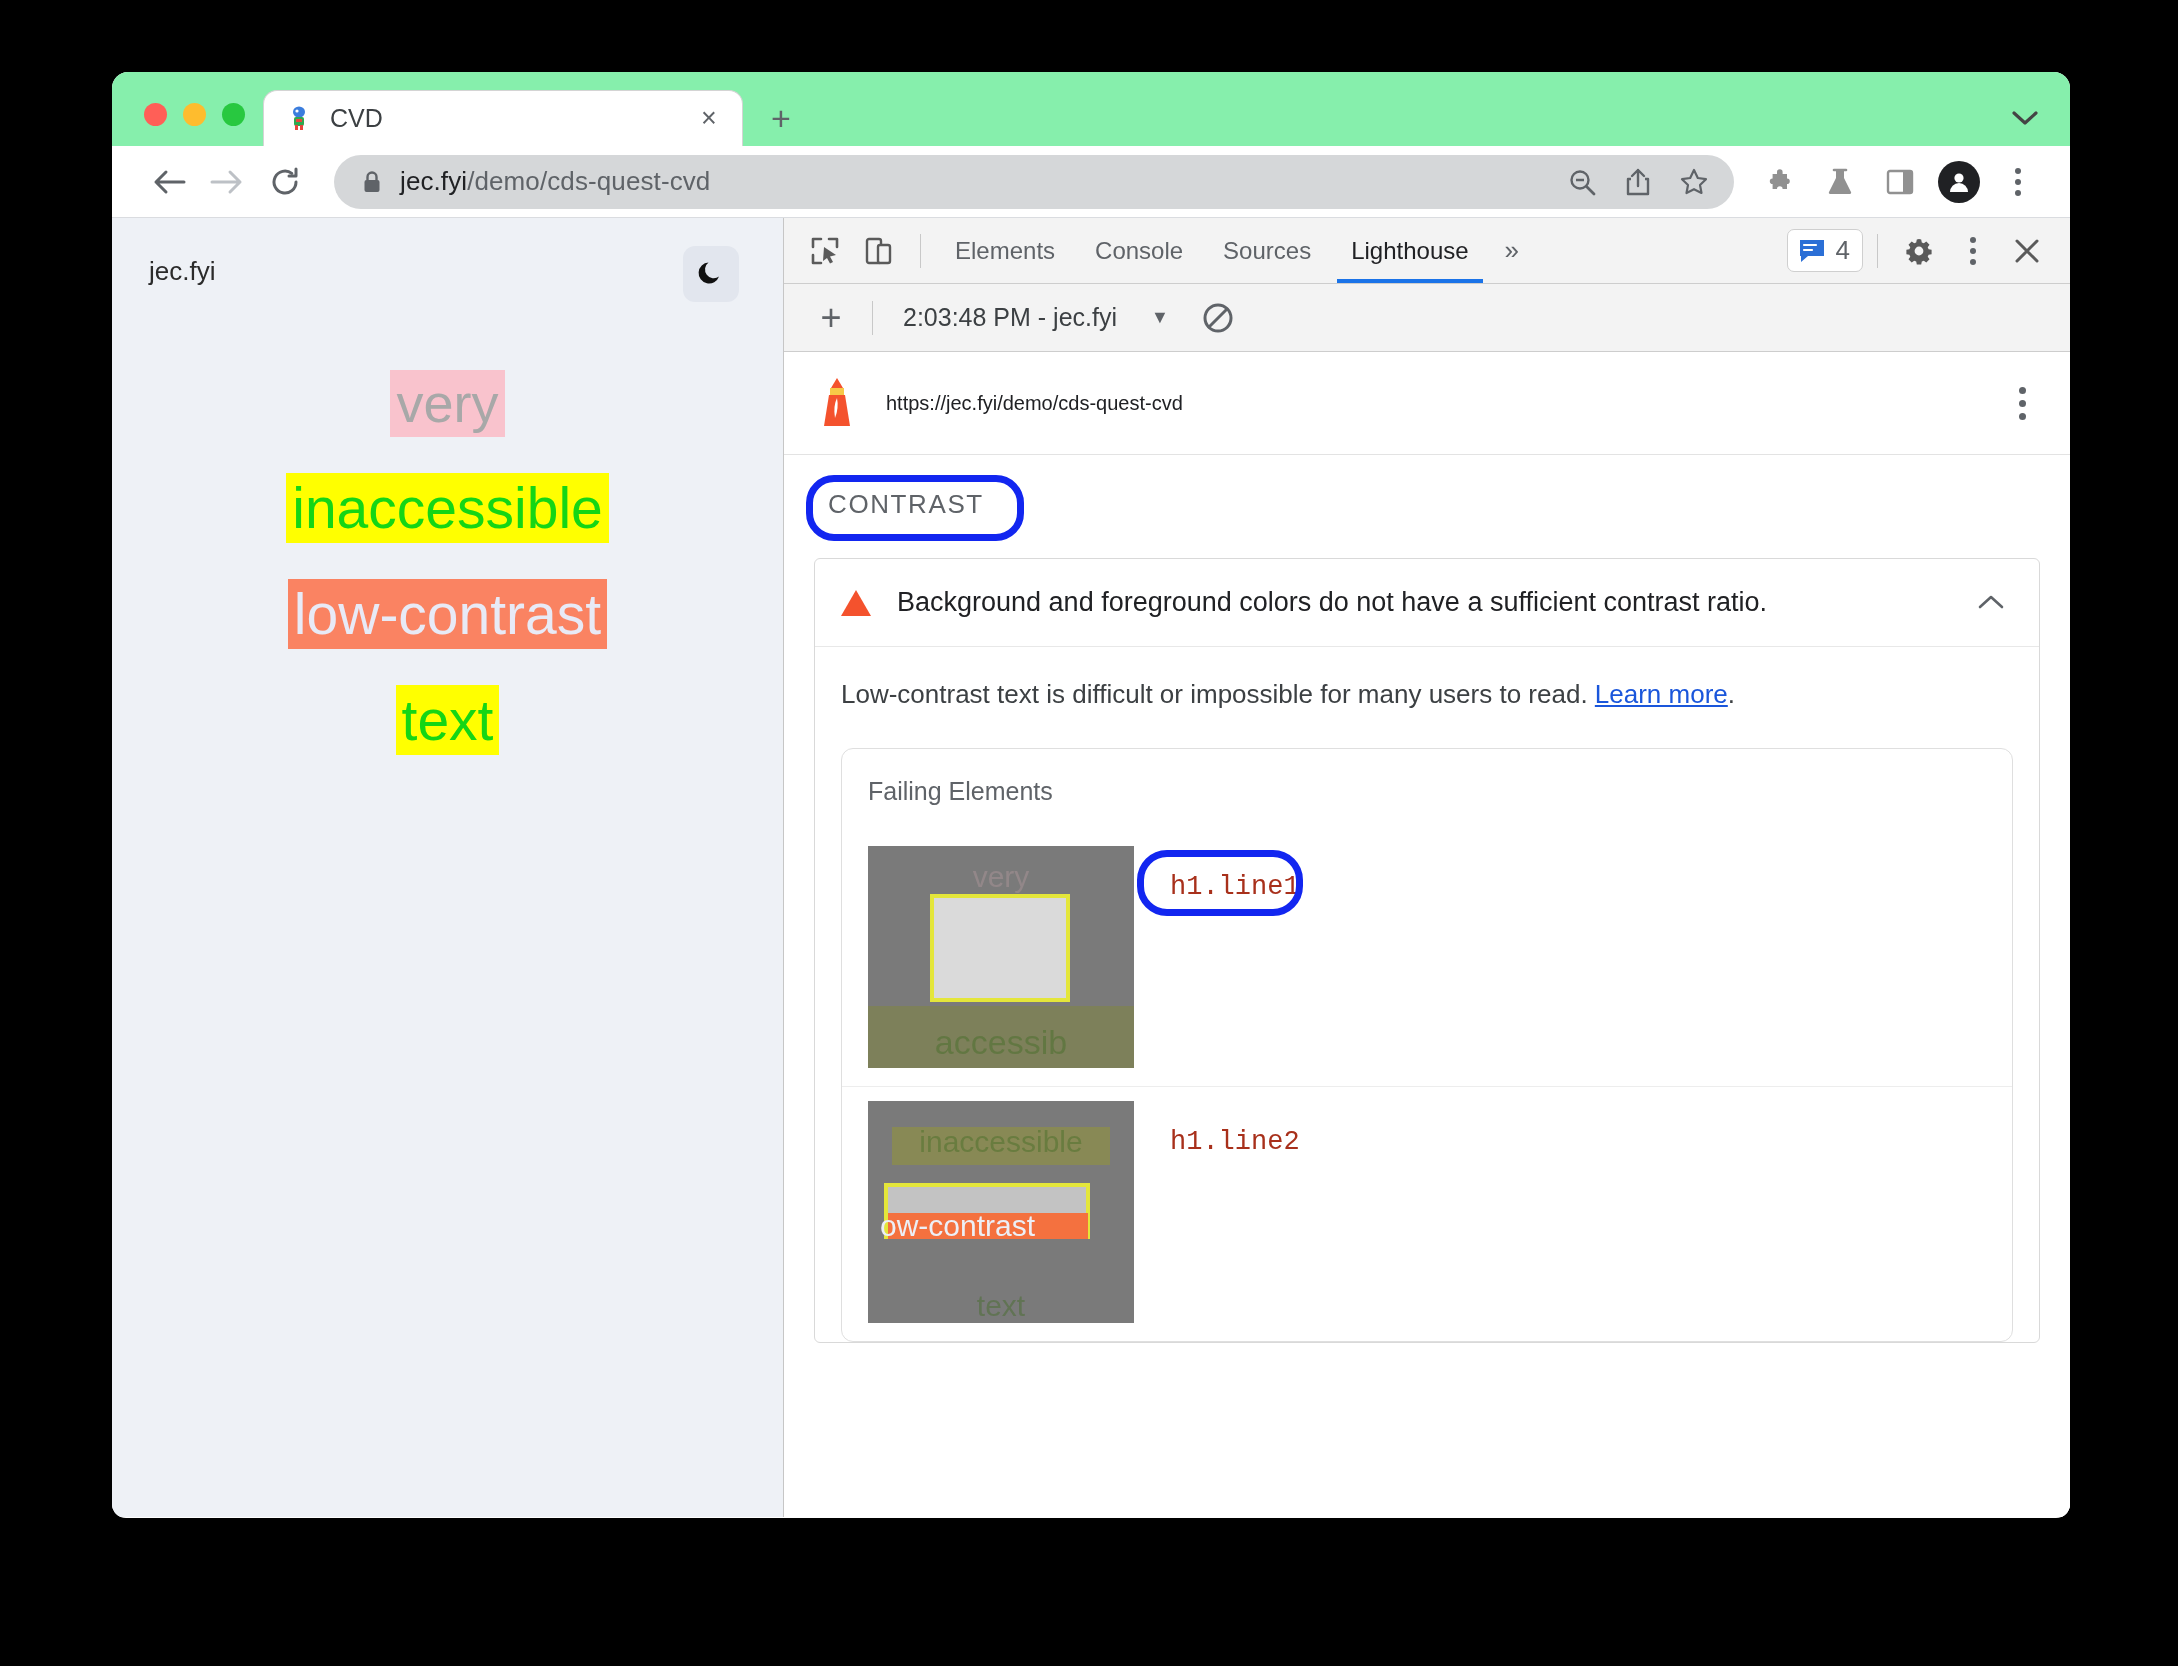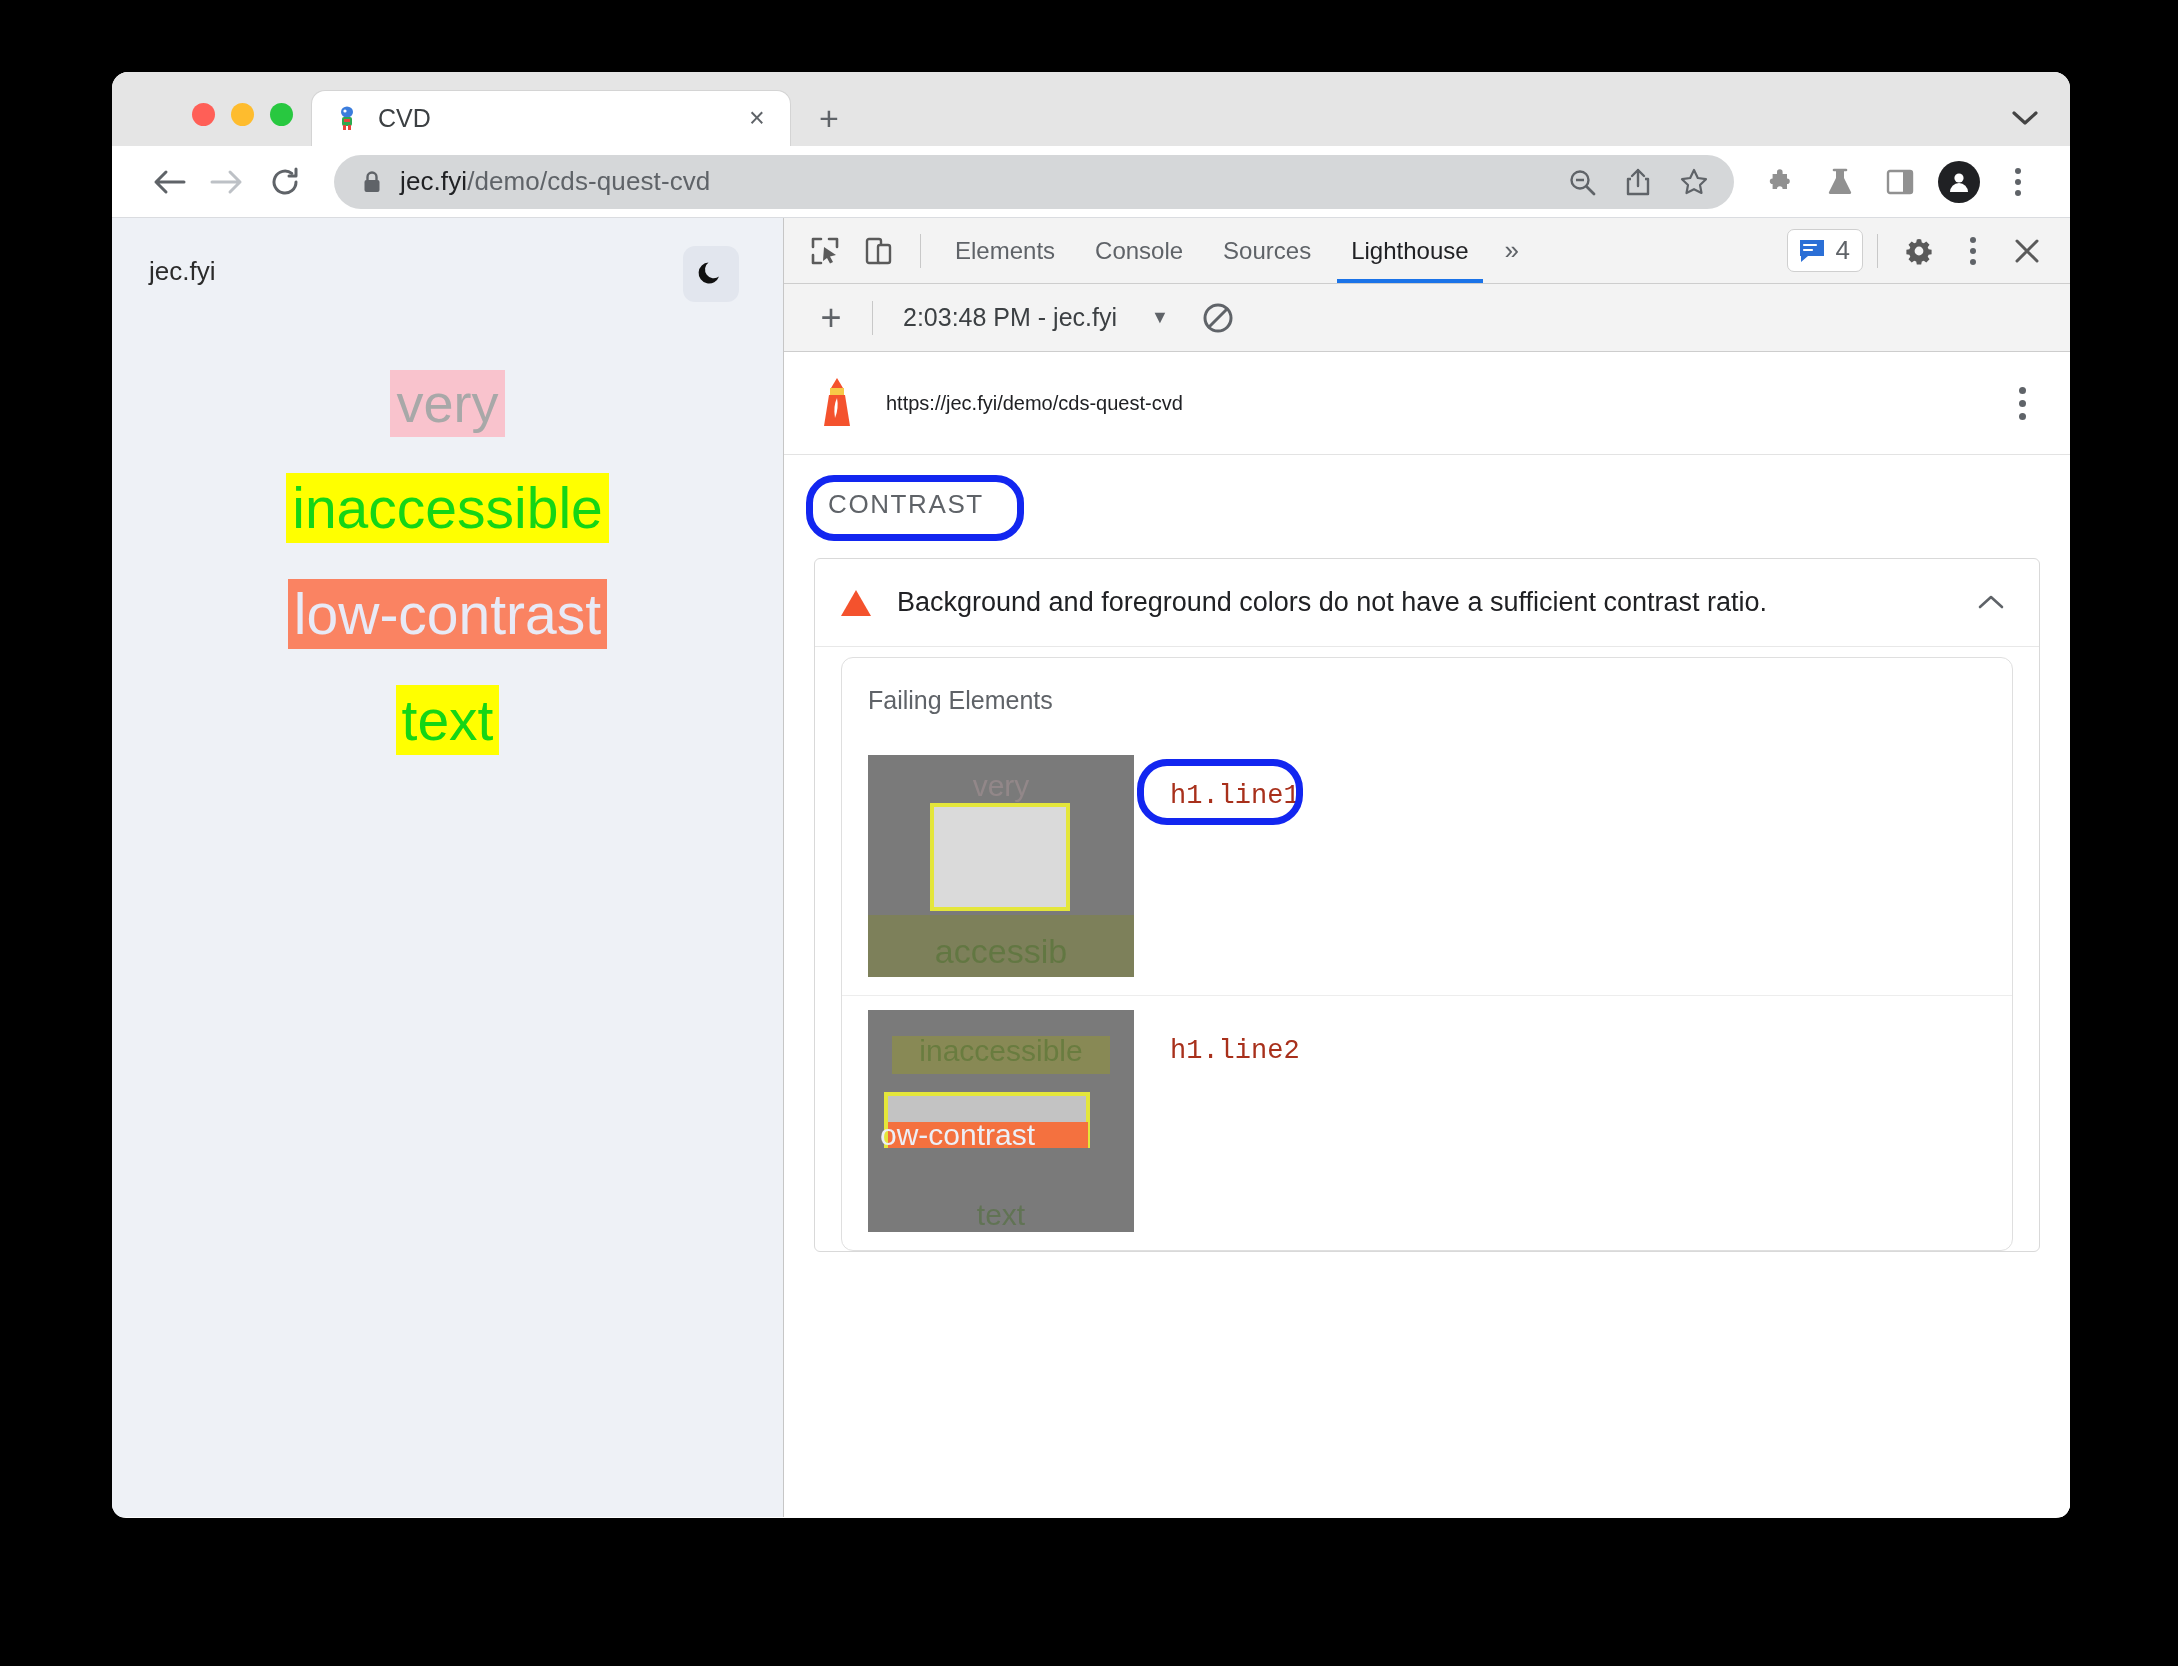--- a/index.html
+++ b/index.html
@@ -18,24 +18,23 @@
     background: #ffffff;
     border-radius: 16px 16px 14px 14px;
     overflow: hidden;
     box-shadow: 0 2px 20px rgba(0,0,0,.35);
   }
 
   
   .tabstrip {
     position: relative;
     height: 74px;
-    background: #e5e5e5;
+    background: #86efac;
     display: flex;
     align-items: flex-end;
-    padding-left: 48px;
   }
   .traffic {
     display: flex; align-items: center; gap: 16px;
     padding: 0 18px 20px 32px;
   }
   .dot { width: 23px; height: 23px; border-radius: 50%; }
   .dot.red { background: #ff5f57; }
   .dot.yellow { background: #febc2e; }
   .dot.green { background: #28c840; }
 
@@ -568,20 +567,21 @@
           <div class="audit-head">
             <span class="warn-tri"></span>
             <span class="audit-title">Background and foreground colors do not have a sufficient contrast ratio.</span>
             <span class="chev-up">
               <svg width="28" height="18" viewBox="0 0 28 18">
                 <path d="M3 14 L14 4 L25 14" stroke="#5f6368" stroke-width="2.6" fill="none" stroke-linecap="round" stroke-linejoin="round"></path>
               </svg>
             </span>
           </div>
 
+          <div class="audit-desc"><span>Low-contrast text is difficult or impossible for many users to read.&nbsp;</span><a href="#">Learn more</a><span>.</span></div>
 
           <div class="fail-box">
             <div class="fail-title">Failing Elements</div>
 
             <div class="fail-row first">
               <div class="thumb">
                 <span class="tline dimmed" style="top:14px; color:#b59a9e;">very</span>
                 <span class="hlbox" style="left:62px; top:48px; width:140px; height:108px;"></span>
                 <div style="position:absolute;left:0;right:0;bottom:0;height:62px;background:#80853f;opacity:.55;"></div>
                 <span class="tline dimmed" style="bottom:6px; color:#3f6b22; font-size:34px;">accessib</span>

